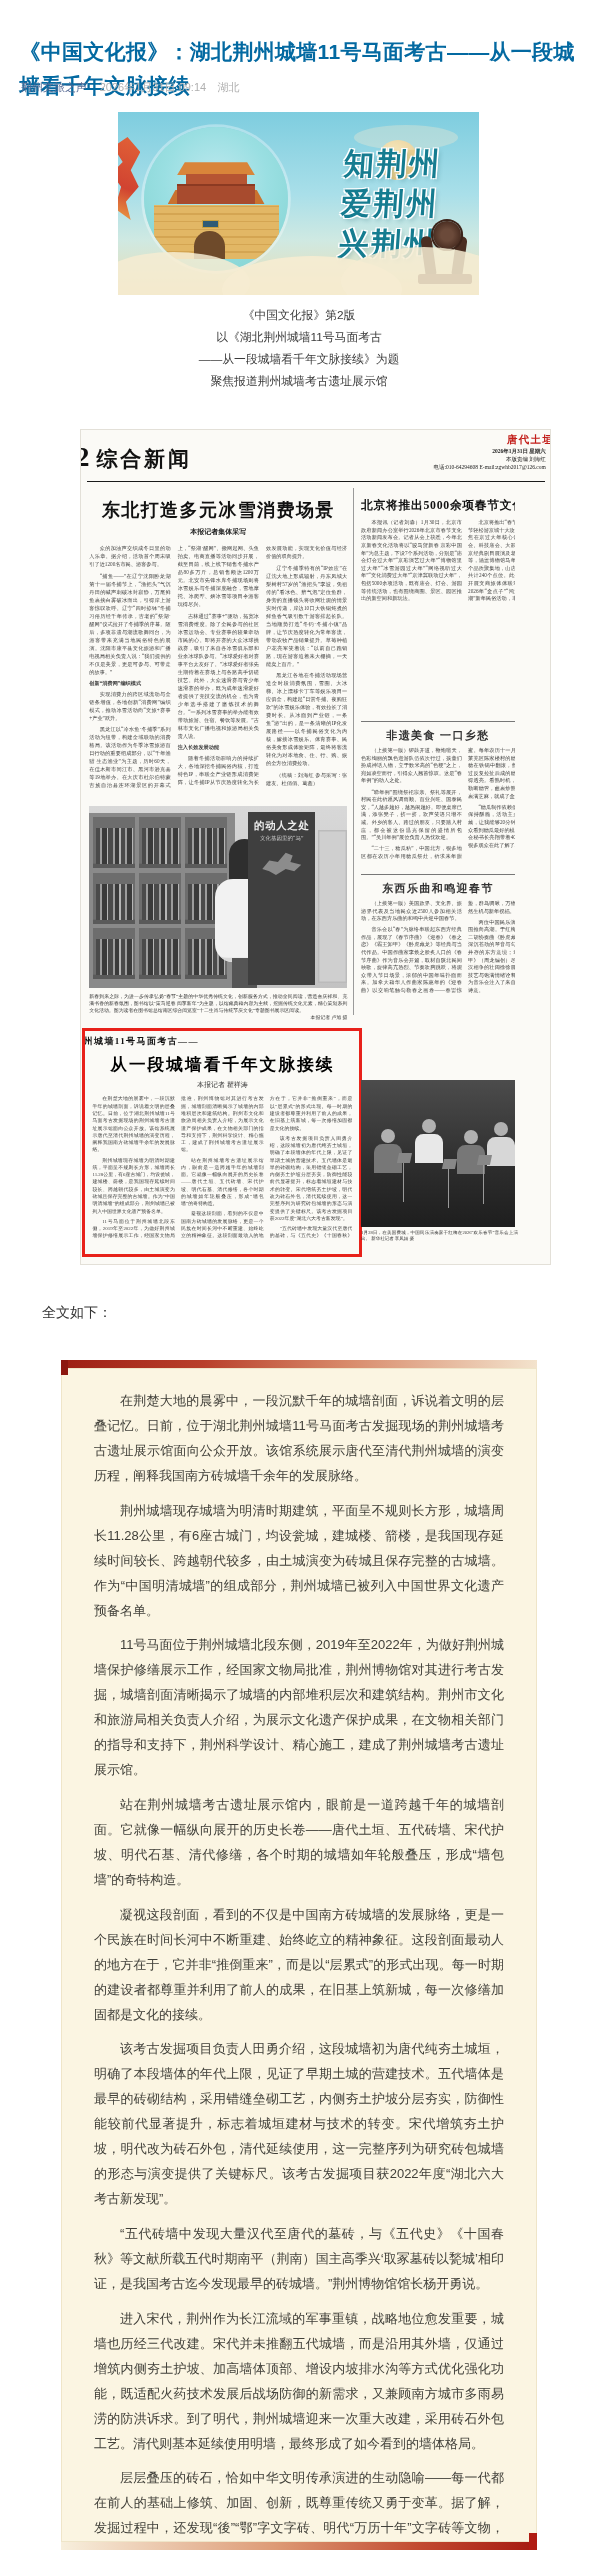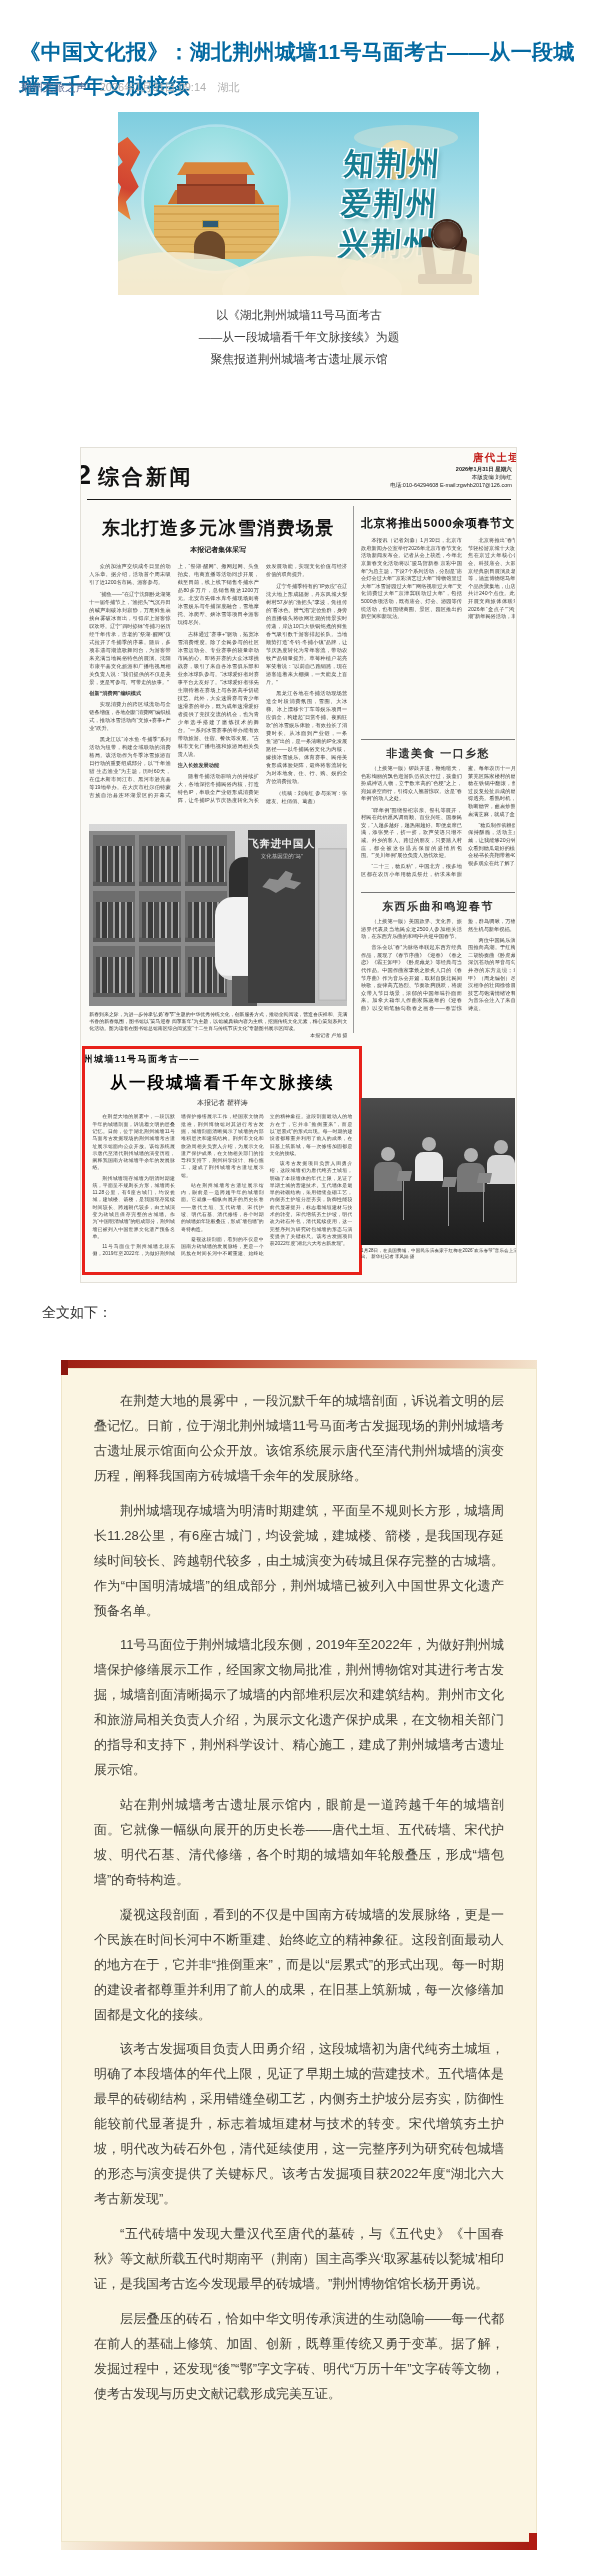--- a/index.html
+++ b/index.html
@@ -35,21 +35,21 @@
   .bn-crane .drum{position:absolute;left:18px;top:4.2px;width:28px;height:28px;border-radius:50%;background:radial-gradient(circle,#6b4a3a 30%,#4a2e22 70%);box-shadow:0 0 0 2.1px #3c241a;}
   .bn-crane .b1,.bn-crane .b2{position:absolute;bottom:8.3px;width:11px;height:40px;background:#4a2e22;border-radius:5.5px 5.5px 2.8px 2.8px;}
   .bn-crane .b1{left:8.3px;transform:rotate(-8deg);}
   .bn-crane .b2{right:9.7px;transform:rotate(8deg);}
   .bn-crane .base{position:absolute;left:2.8px;bottom:0;width:54px;height:9.7px;background:#5d3a28;border-radius:2.8px;}
 
   
   .caption-block{position:absolute;left:0;top:304px;width:598px;text-align:center;font-size:11.8px;line-height:22px;color:#3c3c3c;}
 
   
-  .npaper{position:absolute;left:80px;top:447px;width:437px;height:836px;background:#fbfaf6;border:0.7px solid #e3e0d8;box-sizing:border-box;overflow:hidden;font-family:Liberation Sans, sans-serif;color:#333;}
+  .npaper{position:absolute;left:80px;top:429px;width:471px;height:836px;background:#fbfaf6;border:0.7px solid #e3e0d8;box-sizing:border-box;overflow:hidden;font-family:Liberation Serif, serif;color:#333;}
   .np-section{position:absolute;left:-5.5px;top:11px;font-size:21px;font-weight:700;color:#111;letter-spacing:2.8px;white-space:nowrap;}
   .np-section .pgnum{font-size:28px;margin-right:4.2px;}
   .np-masthead{position:absolute;right:-4.2px;top:2.8px;color:#c21d19;font-weight:700;font-size:10.4px;letter-spacing:1.4px;white-space:nowrap;}
   .np-dates{position:absolute;right:4.2px;top:16.6px;text-align:right;font-size:5.5px;line-height:8.3px;color:#222;}
   .np-dates .d1{font-weight:700;}
   .np-rule{position:absolute;left:5.5px;right:5.5px;top:51px;border-top:1.4px solid #1a1a1a;}
   .np-vrule{position:absolute;left:272px;top:58px;height:527px;border-left:0.7px solid #9a9a9a;}
 
   .np-left{position:absolute;left:8.3px;top:58px;width:258px;}
   .np-h1{font-size:18px;font-weight:700;text-align:center;letter-spacing:1.4px;color:#111;margin:9.7px 0 5.5px;}
@@ -146,20 +146,21 @@
         <div class="b2"></div>
       <div class="drum"></div>
       <div class="base"></div>
     </div>
     <div class="bn-cloud c1"></div>
     <div class="bn-cloud c2"></div>
     <div class="bn-cloud c3"></div>
   </div>
 
   <div class="caption-block">
+      <div>《中国文化报》第2版</div>
       <div>以《湖北荆州城墙11号马面考古</div>
       <div>——从一段城墙看千年文脉接续》为题</div>
       <div>聚焦报道荆州城墙考古遗址展示馆</div>
     </div>
 
   <div class="npaper">
     <div class="np-section"><span class="pgnum">2</span><span>综合新闻</span></div>
     <div class="np-masthead">唐代土垣</div>
     <div class="np-dates">
       <div class="d1">2026年1月31日 星期六</div>
@@ -239,21 +240,21 @@
         <div class="cell" style="left:96px;top:115px;width:42px;height:51px;">
             <div class="books"></div>
           </div>
       </div>
       <div class="person">
         <div class="hair"></div>
           <div class="jacket"></div>
           <div class="legs"></div>
       </div>
       <div class="poster-dark">
-        <div class="pt1">飞奔进中国人</div>
+        <div class="pt1">的动人之处</div>
         <div class="pt2">文化基因里的“马”</div>
         <div class="horse"></div>
       </div>
       <div class="poster-light"></div>
     </div>
     <div class="photo-cap">
       <span>新春到来之际，为进一步传承弘扬“春节”主题的中华优秀传统文化，创新服务方式，推动全民阅读，营造喜庆祥和、充满书香的新春氛围，图书馆以“策马迎春 阅享新年”为主题，以馆藏典籍内容为主线，挖掘传统文化元素，精心策划系列文化活动。图为读者在图书馆总馆南区综合阅览室“十二生肖与传统节庆文化”专题图书展示区阅读。</span>
       <div class="credit">本报记者 卢旭 摄</div>
     </div>
 
@@ -300,20 +301,21 @@
 
   <div class="pinkbox">
     <div class="pb-body">
         <p>在荆楚大地的晨雾中，一段沉默千年的城墙剖面，诉说着文明的层叠记忆。日前，位于湖北荆州城墙11号马面考古发掘现场的荆州城墙考古遗址展示馆面向公众开放。该馆系统展示唐代至清代荆州城墙的演变历程，阐释我国南方砖城墙千余年的发展脉络。</p>
         <p>荆州城墙现存城墙为明清时期建筑，平面呈不规则长方形，城墙周长11.28公里，有6座古城门，均设瓮城，建城楼、箭楼，是我国现存延续时间较长、跨越朝代较多，由土城演变为砖城且保存完整的古城墙。作为“中国明清城墙”的组成部分，荆州城墙已被列入中国世界文化遗产预备名单。</p>
         <p>11号马面位于荆州城墙北段东侧，2019年至2022年，为做好荆州城墙保护修缮展示工作，经国家文物局批准，荆州博物馆对其进行考古发掘，城墙剖面清晰揭示了城墙的内部堆积层次和建筑结构。荆州市文化和旅游局相关负责人介绍，为展示文化遗产保护成果，在文物相关部门的指导和支持下，荆州科学设计、精心施工，建成了荆州城墙考古遗址展示馆。</p>
         <p>站在荆州城墙考古遗址展示馆内，眼前是一道跨越千年的城墙剖面。它就像一幅纵向展开的历史长卷——唐代土垣、五代砖墙、宋代护坡、明代石基、清代修缮，各个时期的城墙如年轮般叠压，形成“墙包墙”的奇特构造。</p>
         <p>凝视这段剖面，看到的不仅是中国南方砖城墙的发展脉络，更是一个民族在时间长河中不断重建、始终屹立的精神象征。这段剖面最动人的地方在于，它并非“推倒重来”，而是以“层累式”的形式出现。每一时期的建设者都尊重并利用了前人的成果，在旧基上筑新城，每一次修缮加固都是文化的接续。</p>
         <p>该考古发掘项目负责人田勇介绍，这段城墙初为唐代纯夯土城垣，明确了本段墙体的年代上限，见证了早期土城的营建技术。五代墙体是最早的砖砌结构，采用错缝垒砌工艺，内侧夯土护坡分层夯实，防御性能较前代显著提升，标志着城垣建材与技术的转变。宋代增筑夯土护坡，明代改为砖石外包，清代延续使用，这一完整序列为研究砖包城墙的形态与演变提供了关键标尺。该考古发掘项目获2022年度“湖北六大考古新发现”。</p>
         <p>“五代砖墙中发现大量汉代至唐代的墓砖，与《五代史》《十国春秋》等文献所载五代时期南平（荆南）国主高季兴‘取冢墓砖以甃城’相印证，是我国考古迄今发现最早的砖城墙。”荆州博物馆馆长杨开勇说。</p>
+        <p>进入宋代，荆州作为长江流域的军事重镇，战略地位愈发重要，城墙也历经三代改建。宋代并未推翻五代城墙，而是沿用其外墙，仅通过增筑内侧夯土护坡、加高墙体顶部、增设内坡排水沟等方式优化强化功能，既适配火药技术发展后战场防御的新需求，又兼顾南方城市多雨易涝的防洪诉求。到了明代，荆州城墙迎来一次重大改建，采用砖石外包工艺。清代则基本延续使用明墙，最终形成了如今看到的墙体格局。</p>
         <p>层层叠压的砖石，恰如中华文明传承演进的生动隐喻——每一代都在前人的基础上修筑、加固、创新，既尊重传统又勇于变革。据了解，发掘过程中，还发现“後”“鄂”字文字砖、明代“万历十年”文字砖等文物，使考古发现与历史文献记载形成完美互证。</p>
       </div>
     <div class="pb-topbar"></div>
     <div class="pb-topblock"></div>
     <div class="pb-botbar"></div>
     <div class="pb-botblock"></div>
   </div>
 
 </div>
 

